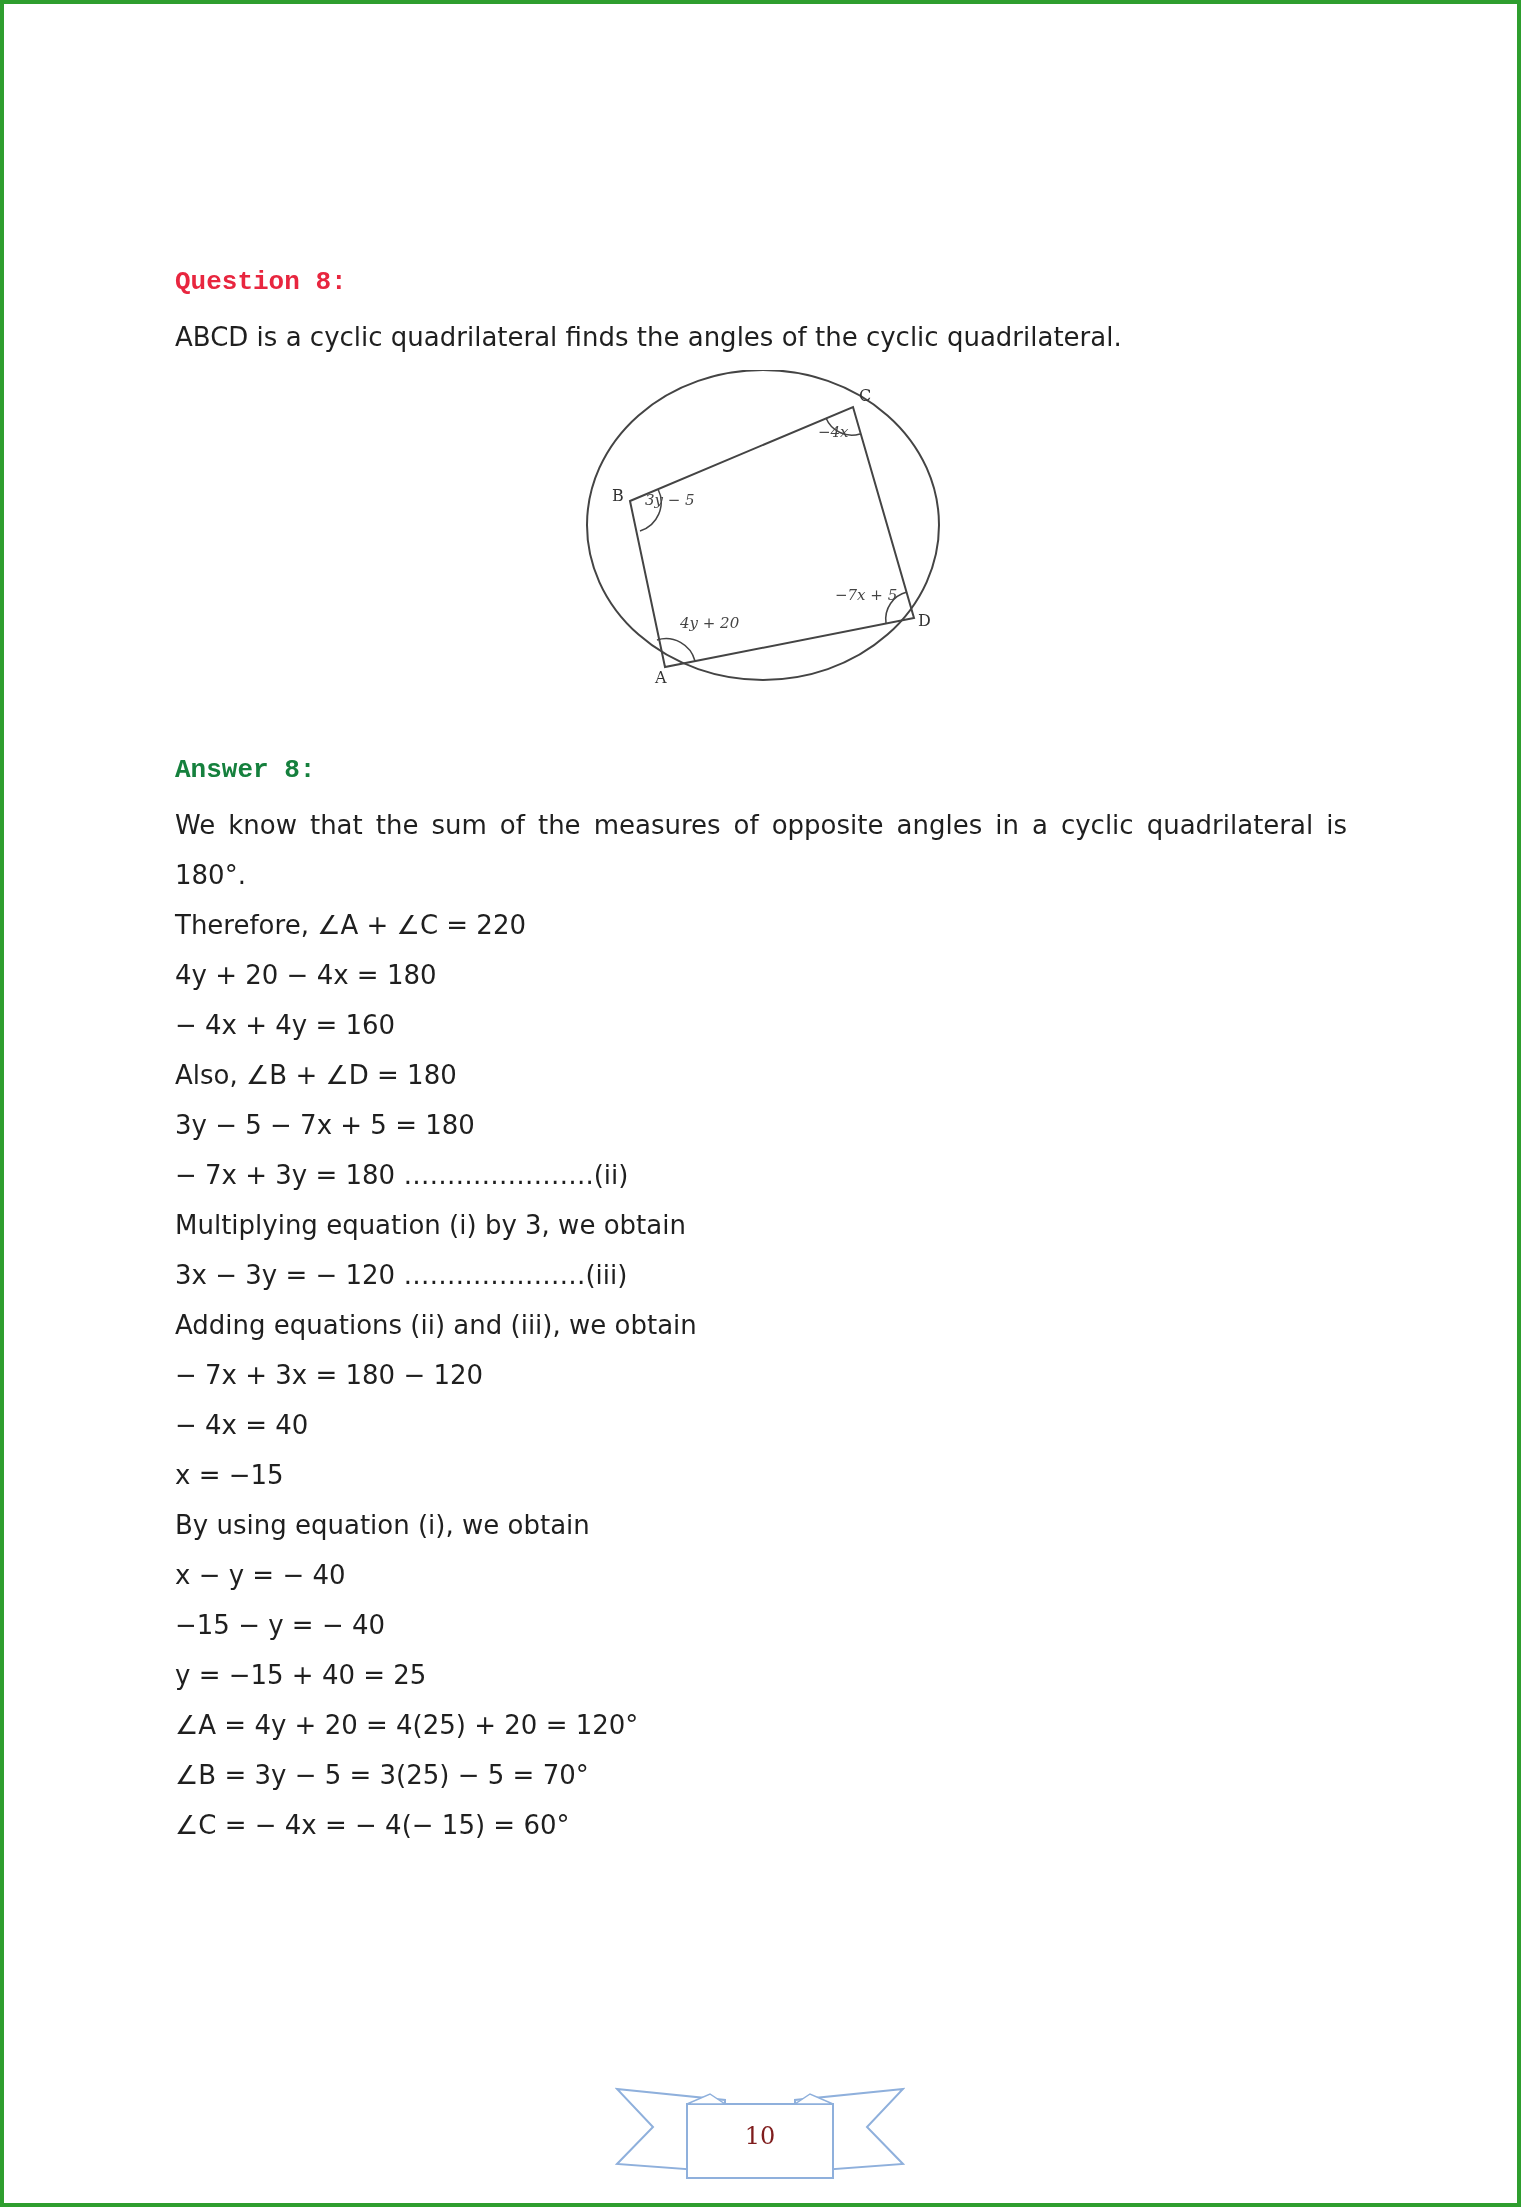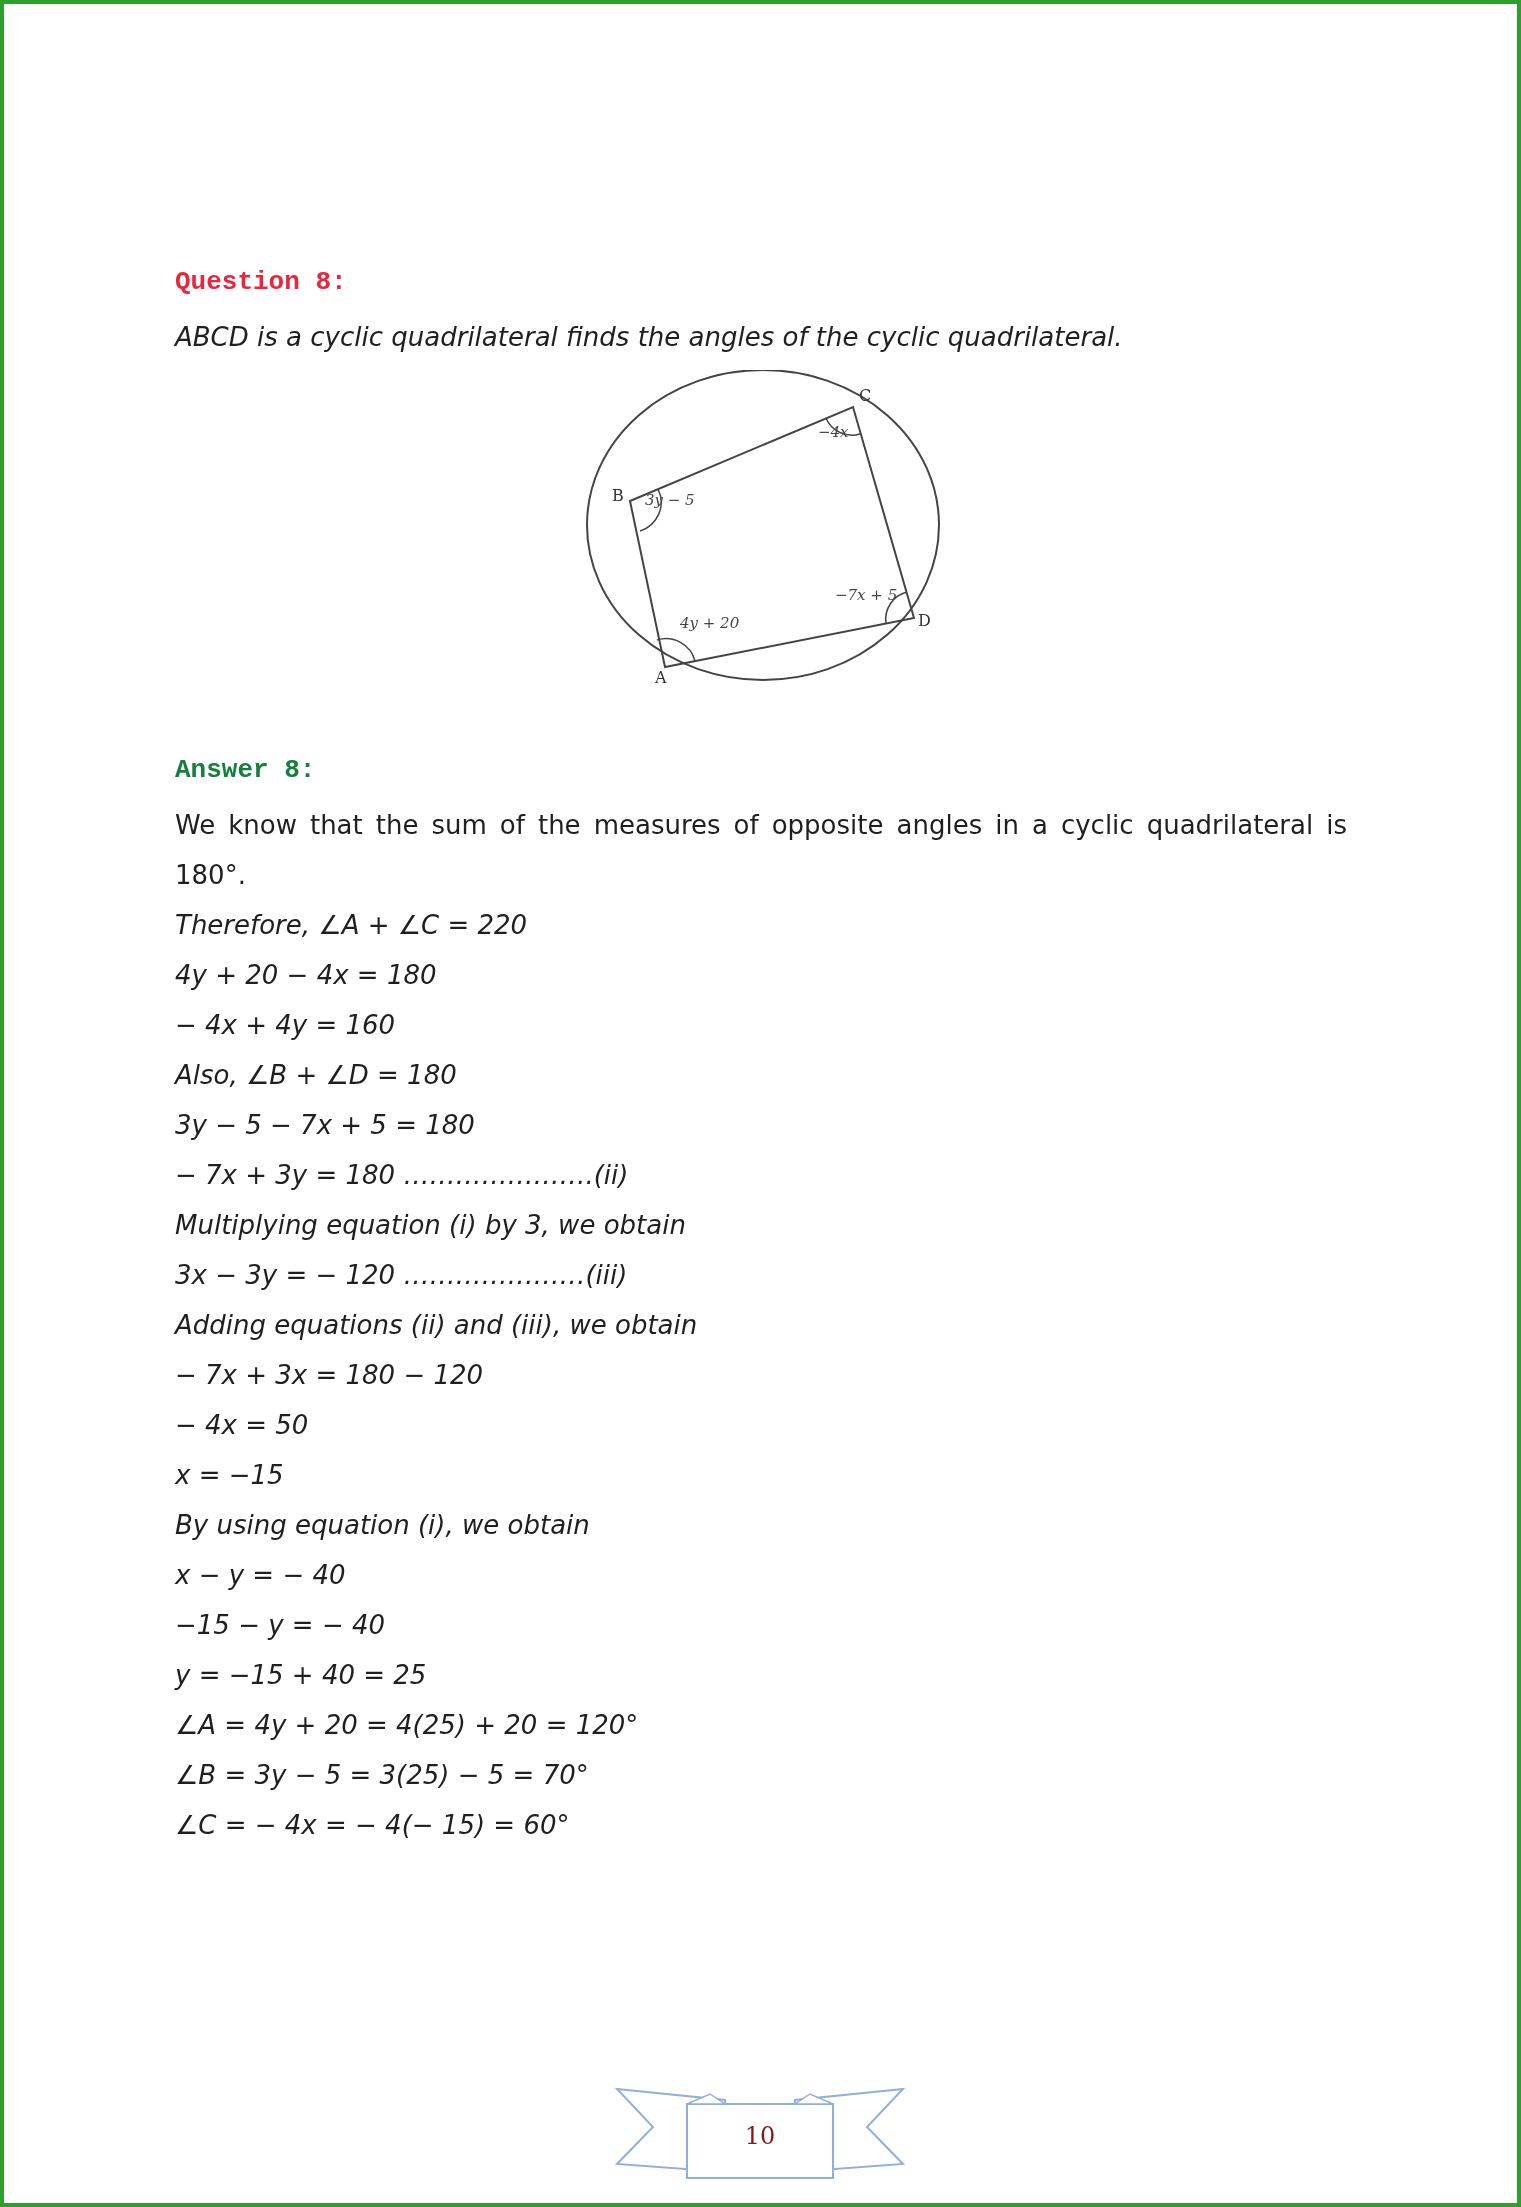--- a/index.html
+++ b/index.html
@@ -2,21 +2,21 @@
 <html><head>
   <meta charset="utf-8">
   <style>
     html, body { margin: 0; padding: 0; background: #ffffff; }
     body { width: 1521px; height: 2207px; position: relative; overflow: hidden; font-family: "DejaVu Sans", "Liberation Sans", sans-serif; }
     .page-border { position: absolute; left: 0; top: 0; width: 1521px; height: 2207px; box-sizing: border-box; border: 4px solid #2e9e2e; }
     .content { position: absolute; left: 175px; top: 262px; width: 1172px; color: #1f1f1f; font-size: 26px; }
     .heading { font-weight: bold; font-size: 26px; height: 50px; line-height: 40px; font-family: Liberation Mono, monospace; }
     .q-heading { color: #e8263f; }
     .a-heading { color: #15803d; }
-    .line { line-height: 50px; height: 50px; white-space: pre; font-style: italic; }
+    .line { line-height: 50px; height: 50px; white-space: pre; }
     .para { line-height: 50px; text-align: justify; text-align-last: left; word-spacing: 3px; }
     .figure { position: relative; width: 1172px; height: 340px; margin-top: 8px; margin-bottom: 40px; }
     .figure svg { position: absolute; left: 400px; top: 0; }
     .footer { position: absolute; left: 615px; top: 2082px; width: 290px; height: 110px; }
     .page-num { position: absolute; left: 0; width: 290px; top: 40px; text-align: center; font-family: "DejaVu Serif", "Liberation Serif", serif; font-size: 24px; color: #7f1d1d; }
   </style>
 </head>
 <body>
 
 <div class="page-border"></div>
@@ -55,21 +55,21 @@
   <div class="line">Therefore, ∠A + ∠C = 220</div>
   <div class="line">4y + 20 − 4x = 180</div>
   <div class="line">− 4x + 4y = 160</div>
   <div class="line">Also, ∠B + ∠D = 180</div>
   <div class="line">3y − 5 − 7x + 5 = 180</div>
   <div class="line">− 7x + 3y = 180 ………………….(ii)</div>
   <div class="line">Multiplying equation (i) by 3, we obtain</div>
   <div class="line">3x − 3y = − 120 …………………(iii)</div>
   <div class="line">Adding equations (ii) and (iii), we obtain</div>
   <div class="line">− 7x + 3x = 180 − 120</div>
-  <div class="line">− 4x = 50</div>
+  <div class="line">− 4x = 40</div>
   <div class="line">x = −15</div>
   <div class="line">By using equation (i), we obtain</div>
   <div class="line">x − y = − 40</div>
   <div class="line">−15 − y = − 40</div>
   <div class="line">y = −15 + 40 = 25</div>
   <div class="line">∠A = 4y + 20 = 4(25) + 20 = 120°</div>
   <div class="line">∠B = 3y − 5 = 3(25) − 5 = 70°</div>
   <div class="line">∠C = − 4x = − 4(− 15) = 60°</div>
 </div>
 

